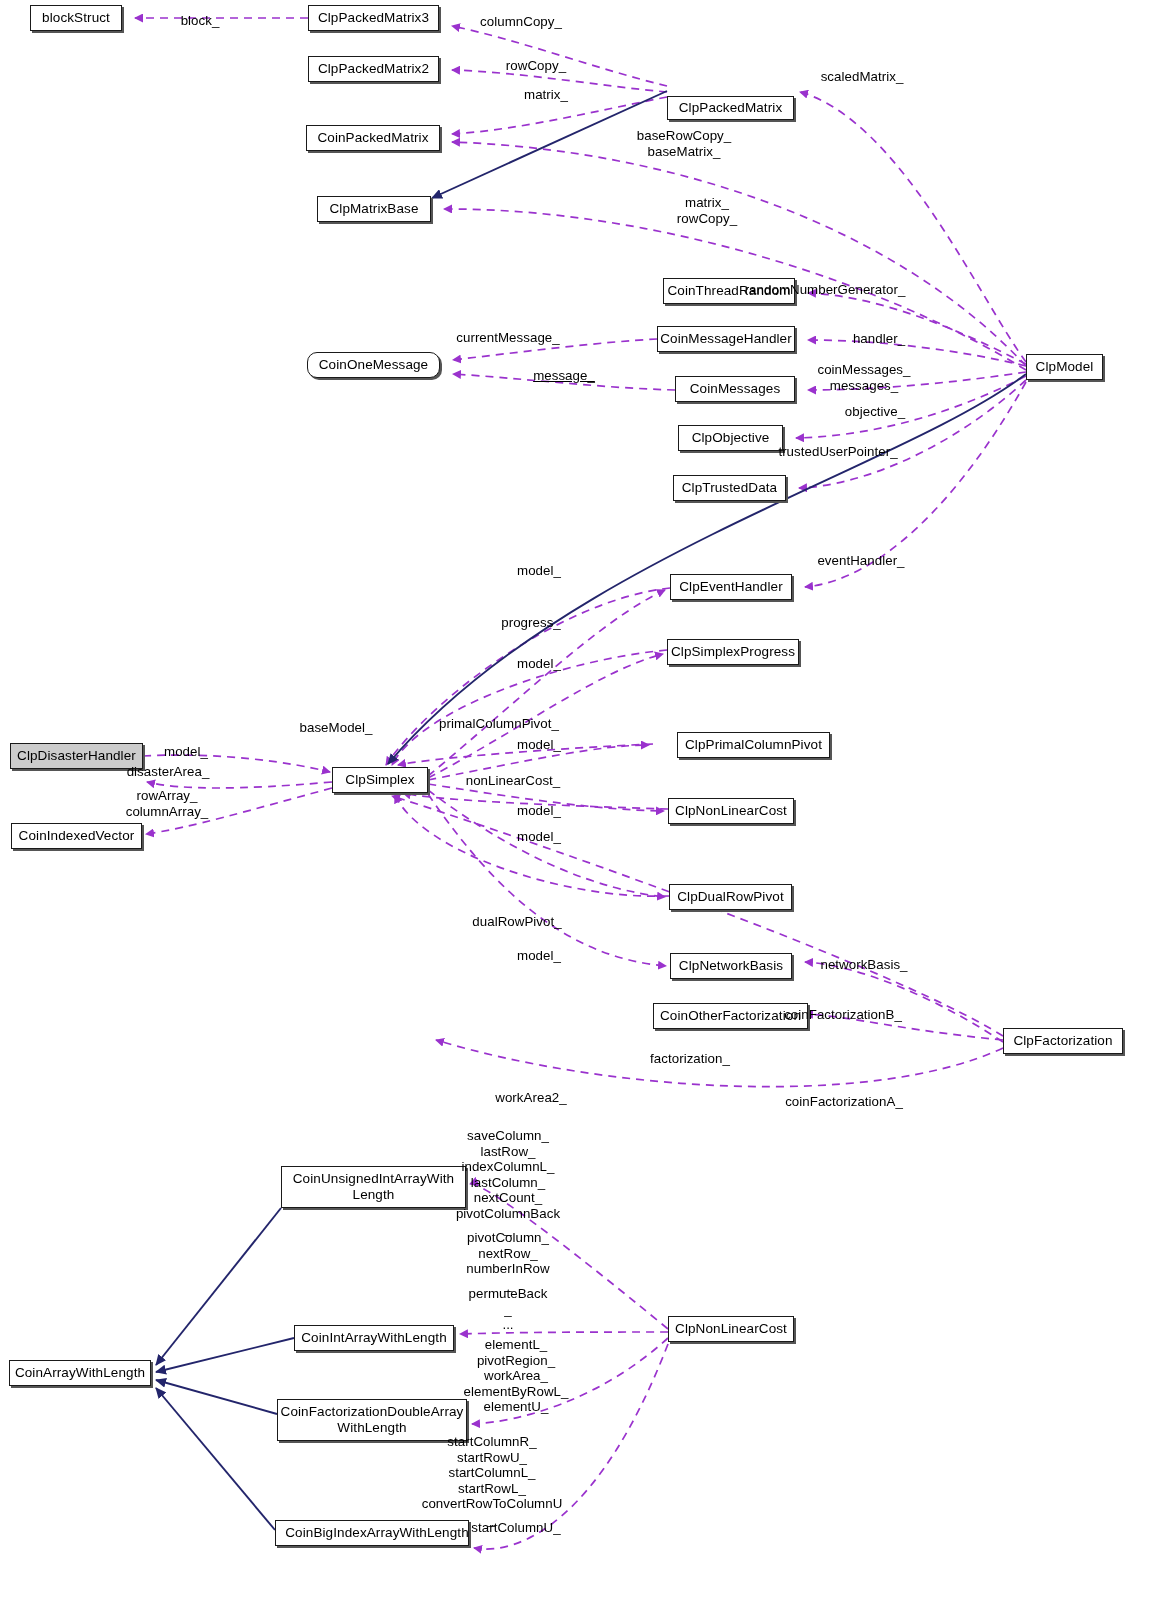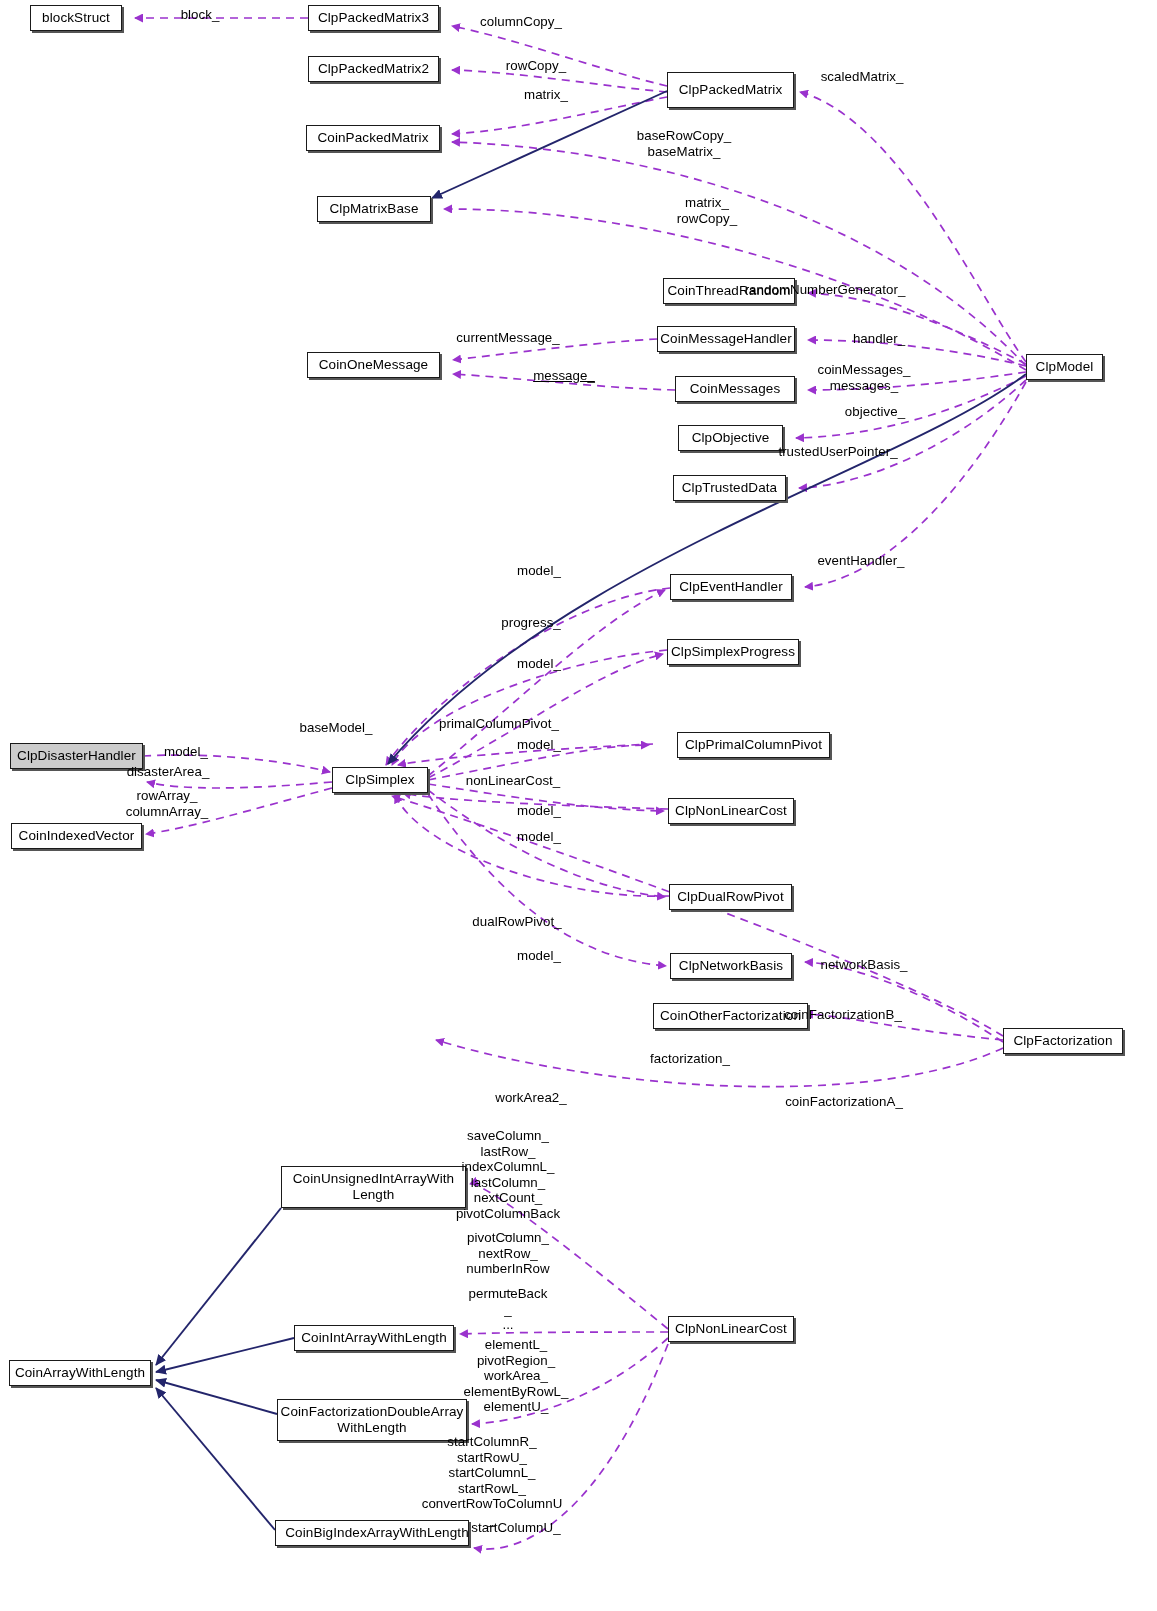--- a/index.html
+++ b/index.html
@@ -94,30 +94,30 @@
     </div>
   <div class="node" style="left:308px;top:56px;width:131px;height:26px;">
       <span>ClpPackedMatrix2</span>
     </div>
   <div class="node" style="left:306px;top:125px;width:134px;height:26px;">
       <span>CoinPackedMatrix</span>
     </div>
   <div class="node" style="left:317px;top:196px;width:114px;height:26px;">
       <span>ClpMatrixBase</span>
     </div>
-  <div class="node" style="left:667px;top:72px;width:127px;height:36px;">
+  <div class="node" style="left:667px;top:96px;width:127px;height:24px;">
       <span>ClpPackedMatrix</span>
     </div>
   <div class="node" style="left:663px;top:278px;width:132px;height:26px;">
       <span>CoinThreadRandom</span>
     </div>
   <div class="node" style="left:657px;top:326px;width:138px;height:26px;">
       <span>CoinMessageHandler</span>
     </div>
-  <div class="node" style="left:307px;top:352px;width:133px;height:26px;">
+  <div class="node" style="left:307px;top:352px;width:133px;height:26px;border-radius:10px;">
       <span>CoinOneMessage</span>
     </div>
   <div class="node" style="left:675px;top:376px;width:120px;height:26px;">
       <span>CoinMessages</span>
     </div>
   <div class="node" style="left:678px;top:425px;width:105px;height:26px;">
       <span>ClpObjective</span>
     </div>
   <div class="node" style="left:673px;top:475px;width:113px;height:26px;">
       <span>ClpTrustedData</span>
@@ -168,21 +168,21 @@
   <div class="node" style="left:275px;top:1520px;width:194px;height:26px;padding-left:10px;">
       <span>CoinBigIndexArrayWithLength</span>
     </div>
   <div class="node" style="left:9px;top:1360px;width:142px;height:26px;">
       <span>CoinArrayWithLength</span>
     </div>
   <div class="node" style="left:668px;top:1316px;width:126px;height:26px;">
       <span>ClpNonLinearCost</span>
     </div>
 
-  <div class="lbl" style="left: 200px; top: 7px; transform: translateX(-50%);">block_</div>
+  <div class="lbl" style="left: 200px; top: 13px; transform: translateX(-50%);">block_</div>
   <div class="lbl" style="left: 521px; top: 14px; transform: translateX(-50%);">columnCopy_</div>
   <div class="lbl" style="left: 536px; top: 58px; transform: translateX(-50%);">rowCopy_</div>
   <div class="lbl" style="left: 546px; top: 87px; transform: translateX(-50%);">matrix_</div>
   <div class="lbl" style="left: 862px; top: 69px; transform: translateX(-50%);">scaledMatrix_</div>
   <div class="lbl" style="left: 684px; top: 128px; transform: translateX(-50%);">baseRowCopy_
 baseMatrix_</div>
   <div class="lbl" style="left: 707px; top: 195px; transform: translateX(-50%);">matrix_
 rowCopy_</div>
   <div class="lbl" style="left: 825px; top: 282px; transform: translateX(-50%);">randomNumberGenerator_</div>
   <div class="lbl" style="left: 508px; top: 330px; transform: translateX(-50%);">currentMessage_</div>

